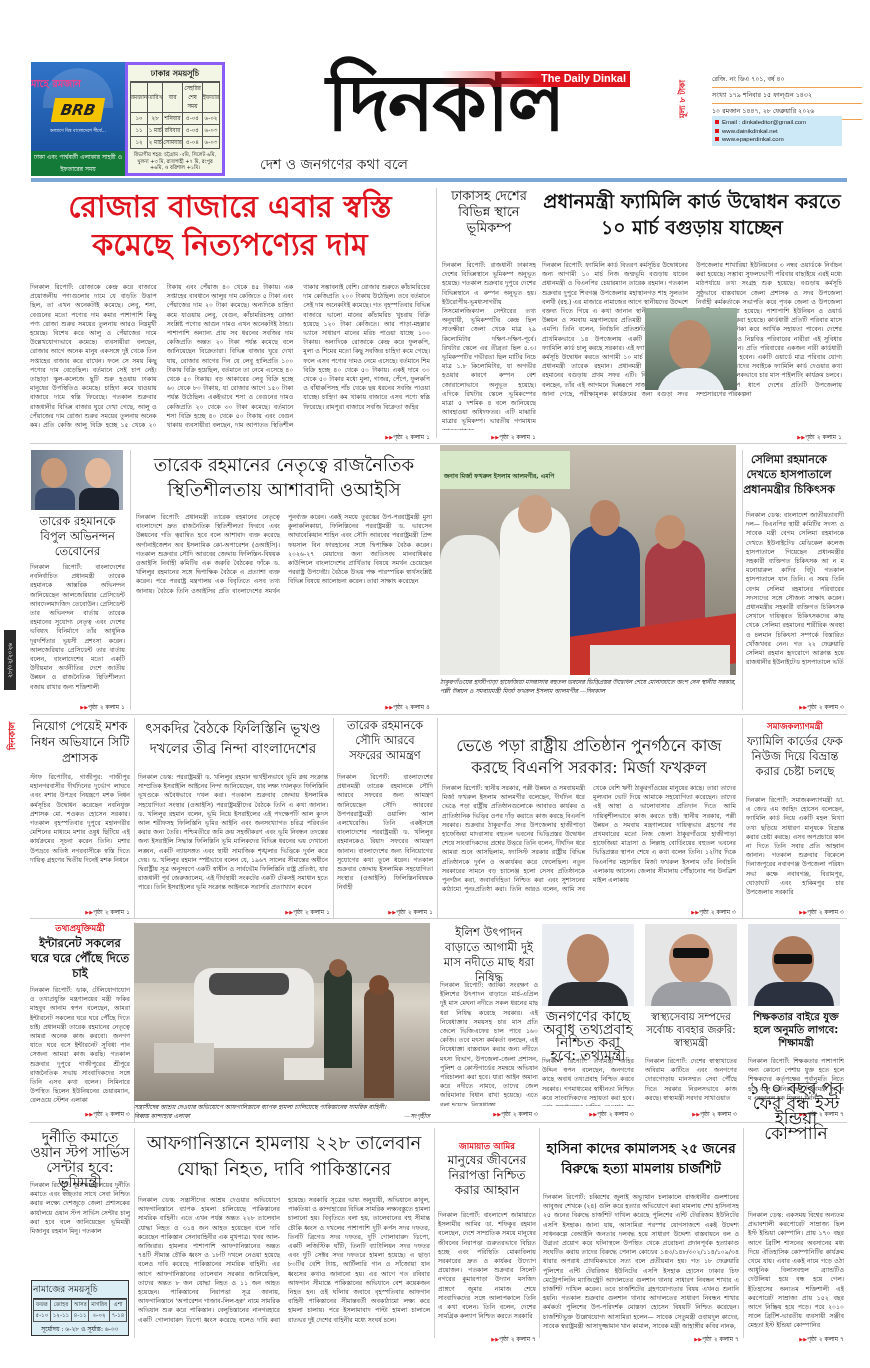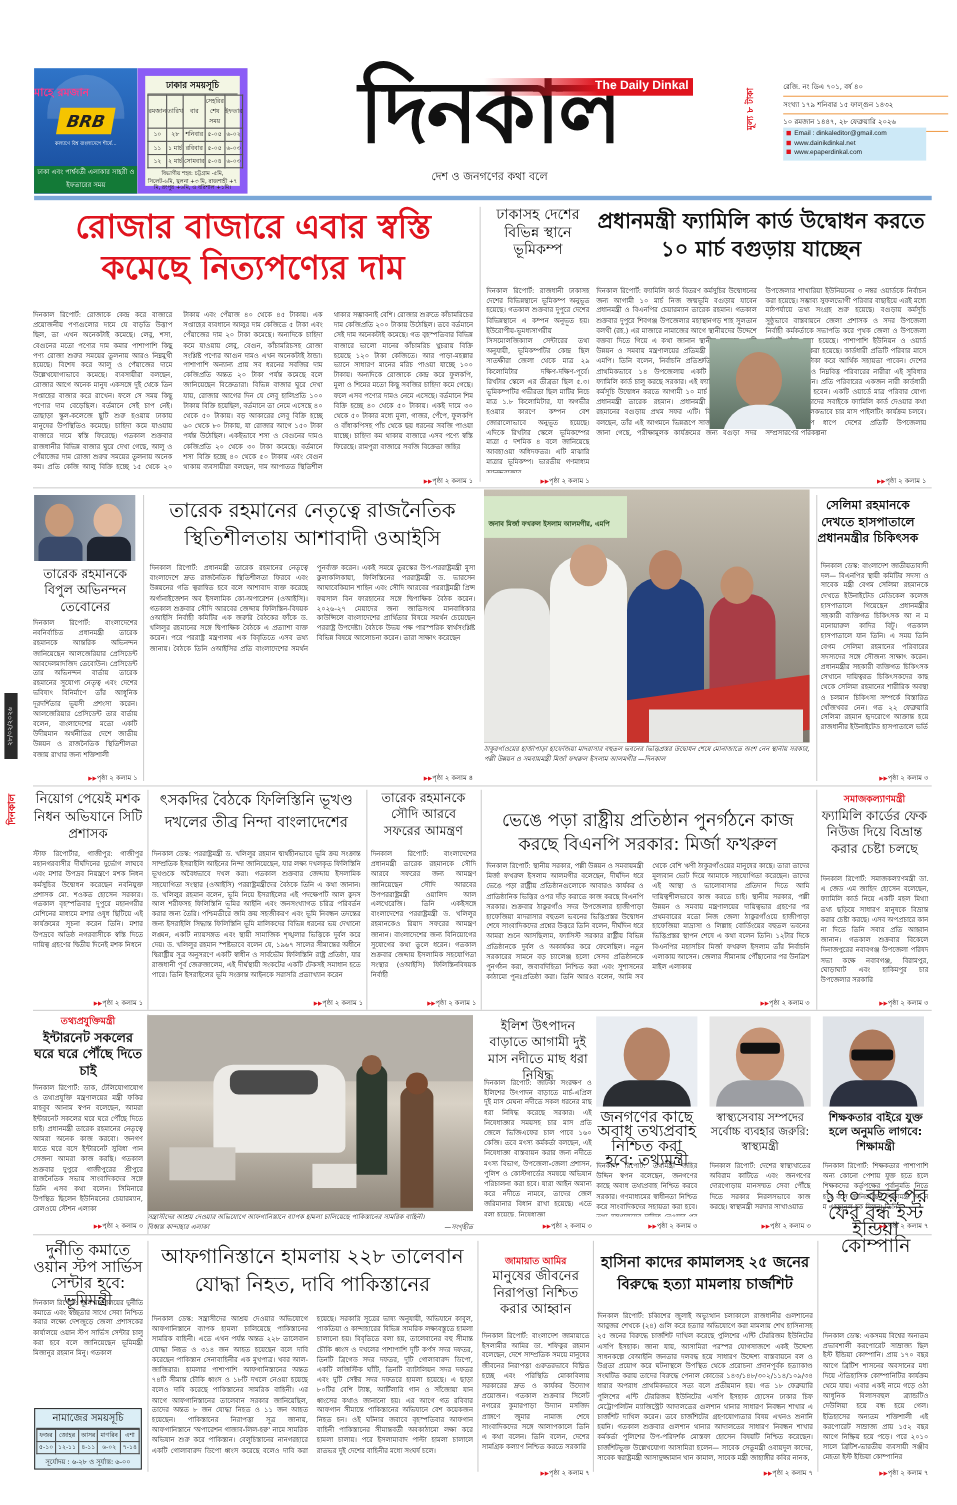--- a/index.html
+++ b/index.html
@@ -23,21 +23,21 @@
 </head>
 <body>
 
 <div class="abs" style="left:31px;top:62px;width:94px;height:114px;background:linear-gradient(#2f74c8,#174a9a);overflow:hidden">
   <div class="abs" style="left:12px;top:6px;width:70px;height:40px;border-radius:35px 35px 0 0;background:rgba(255,255,255,.15)"></div>
   <div class="abs" style="left:0;top:14px;width:94px;text-align:left;font-size:10px;font-weight:bold;color:#ff3a8a">মাহে রমজান</div>
   <div class="abs" style="left:22px;top:36px;width:50px;height:24px;background:#f5c400;color:#222;font-weight:bold;font-style:italic;font-size:15px;text-align:center;line-height:24px;transform:skewX(-10deg)">BRB</div>
   <div class="abs" style="left:4px;top:66px;width:86px;text-align:center;font-size:4.5px;color:#fff">কল্যাণে বিশ্ব বাংলাদেশে শীর্ষে...</div>
   <div class="abs" style="left:0;top:89px;width:94px;height:25px;background:#137a37;color:#fff;font-size:6px;text-align:center;line-height:12px;padding:0 2px">ঢাকা এবং পার্শ্ববর্তী এলাকার সাহরী ও ইফতারের সময়</div>
 </div>
-<div class="abs" style="left:125px;top:62px;width:100px;height:114px;background:#f3f6e4;border:7px solid #8b5cf6;padding:2px">
+<div class="abs" style="left:125px;top:62px;width:100px;height:114px;background:#f3f6e4;border:3px solid #8b5cf6;padding:2px">
   <div style="font-size:8px;text-align:center;font-weight:bold;border-bottom:1px solid #555;padding-bottom:1px">ঢাকার সময়সূচি</div>
   <table class="sched">
     <tbody>
         <tr>
           <td>রমজান</td>
           <td>তারিখ</td>
           <td>বার</td>
           <td>সেহরির শেষ সময়</td>
           <td>ইফতার</td>
         </tr>
@@ -64,21 +64,21 @@
         </tr>
   </tbody>
     </table>
   <div style="font-size:5px;line-height:6.5px;text-align:center;margin-top:2px">বিভাগীয় শহর: চট্টগ্রাম -৫মি, সিলেট-৬মি, খুলনা +৩ মি, রাজশাহী +৭ মি, রংপুর +৬মি, ও বরিশাল +১মি।</div>
 </div>
 
 <div class="abs" style="left:260px;top:58px;width:370px;height:90px;font-size:78px;line-height:90px;font-weight:bold;color:#111;text-align:center;letter-spacing:-2px">দিনকাল</div>
 <div class="abs" style="left:440px;top:71px;width:190px;height:16px;background:linear-gradient(90deg,rgba(224,20,30,0),#e0141e 55%)">
   <span style="position:absolute;right:4px;top:1px;font-family:'Liberation Sans',sans-serif;font-weight:bold;font-size:11px;color:#fff">The Daily Dinkal</span>
 </div>
-<div class="abs" style="left:260px;top:153px;width:370px;text-align:center;font-size:10px;color:#222">দেশ ও জনগণের কথা বলে</div>
+<div class="abs" style="left:260px;top:153px;width:370px;text-align:left;font-size:14px;color:#222">দেশ ও জনগণের কথা বলে</div>
 <div class="abs" style="left:676px;top:80px;width:12px;writing-mode:vertical-rl;transform:rotate(180deg);font-size:8px;font-weight:bold;color:#e0141e">মূল্য ৮ টাকা</div>
 <div class="abs" style="left:712px;top:73px;width:150px;font-size:6.3px;color:#111">
   <div style="border-bottom:1px solid #f0a050;padding:1px 0 2px">রেজি. নং ডিএ ৭০১, বর্ষ ৪০</div>
   <div style="border-bottom:1px solid #f0a050;padding:2px 0">সংখ্যা ১৭৯ শনিবার ১৫ ফাল্গুন ১৪৩২</div>
   <div style="border-bottom:1px solid #f0a050;padding:2px 0">১০ রমজান ১৪৪৭, ২৮ ফেব্রুয়ারি ২০২৬</div>
 </div>
 <div class="abs" style="left:712px;top:116px;width:130px;height:30px;background:#cde9f7;padding:2px 3px;font-family:'Liberation Sans',sans-serif;font-size:6px;line-height:8.5px;color:#222">
   <div><span style="display:inline-block;width:4px;height:4px;background:#e0141e;margin-right:3px"></span><span>Email : dinkaleditor@gmail.com</span></div>
   <div><span style="display:inline-block;width:4px;height:4px;background:#e0141e;margin-right:3px"></span><span>www.dainikdinkal.net</span></div>
   <div><span style="display:inline-block;width:4px;height:4px;background:#e0141e;margin-right:3px"></span><span>www.epaperdinkal.com</span></div>
@@ -227,21 +227,21 @@
 <div class="abs hl" style="left:748px;top:1010px;width:96px;font-size:10px;line-height:13px;font-weight:bold">শিক্ষকতার বাইরে যুক্ত হলে অনুমতি লাগবে: শিক্ষামন্ত্রী</div>
 <div class="abs body" style="left:748px;top:1056px;width:96px;height:50px;overflow:hidden"><span>দিনকাল রিপোর্ট: শিক্ষকতার পাশাপাশি অন্য কোনো পেশায় যুক্ত হতে হলে শিক্ষকদের কর্তৃপক্ষের পূর্বানুমতি নিতে হবে বলে জানিয়েছেন শিক্ষামন্ত্রী আ ন ম এহছানুল হক মিলন। তিনি</span></div>
 <div class="abs cont" style="left:748px;top:1107px;width:96px">পৃষ্ঠা ২ কলাম ৭</div>
 
 <div class="hline" style="left:30px;top:1122px;width:817px"></div>
 
 <div class="abs hl" style="left:30px;top:1130px;width:100px;font-size:14px;line-height:15px;font-weight:normal">দুর্নীতি কমাতে ওয়ান স্টপ সার্ভিস সেন্টার হবে: ভূমিমন্ত্রী</div>
 <div class="abs body" style="left:30px;top:1180px;width:100px;height:90px;overflow:hidden"><span>দিনকাল রিপোর্ট: ভূমি মন্ত্রণালয়ের দুর্নীতি কমাতে এবং স্বচ্ছতার সাথে সেবা নিশ্চিত করার লক্ষ্যে দেশজুড়ে জেলা প্রশাসকের কার্যালয়ে ওয়ান স্টপ সার্ভিস সেন্টার চালু করা হবে বলে জানিয়েছেন ভূমিমন্ত্রী মিজানুর রহমান মিনু। গতকাল</span></div>
 
 <div class="abs" style="left:31px;top:1280px;width:98px;height:56px;background:#dbeef6;border:1px solid #333;padding:1px">
-  <div style="font-size:9px;text-align:center;border-bottom:1px solid #333;padding-bottom:1px">নামাজের সময়সূচি</div>
+  <div style="font-size:9px;text-align:left;border-bottom:1px solid #333;padding-bottom:1px">নামাজের সময়সূচি</div>
   <table class="sched" style="font-size:5.5px">
     <tbody>
         <tr>
           <td>ফজর</td>
           <td>জোহর</td>
           <td>আসর</td>
           <td>মাগরিব</td>
           <td>এশা</td>
         </tr>
     <tr>

